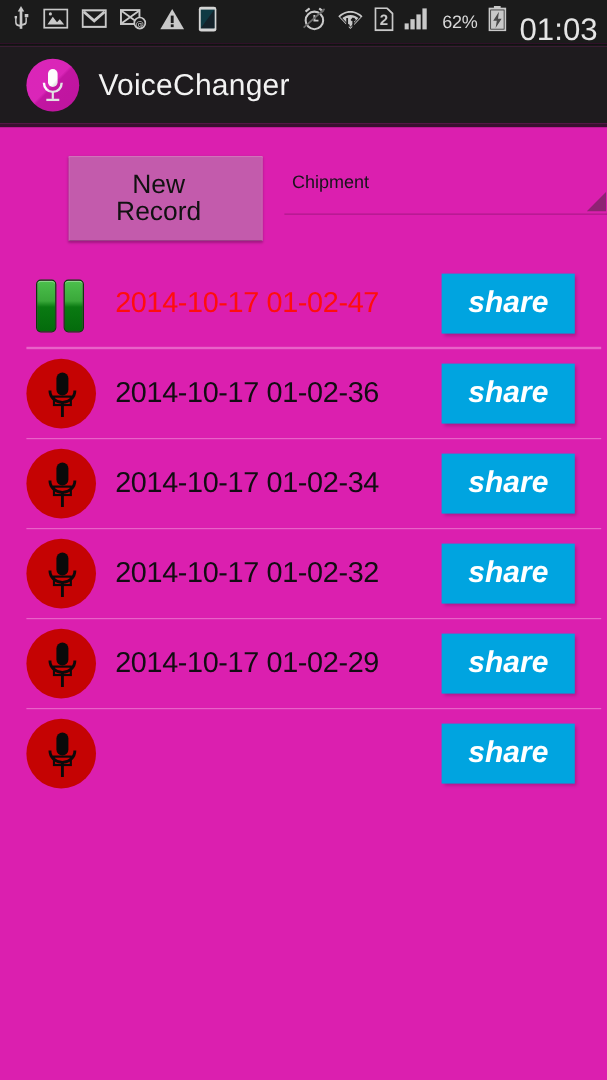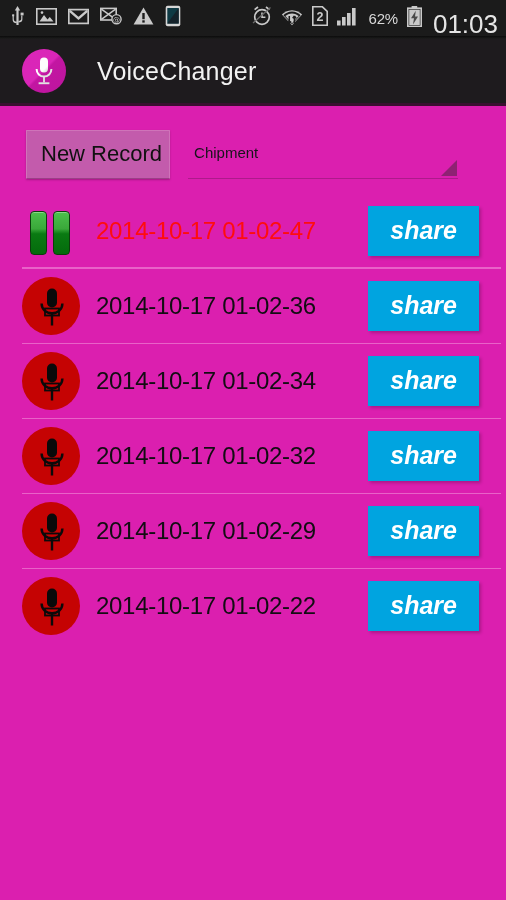--- a/index.html
+++ b/index.html
@@ -59,21 +59,20 @@
   }
 
   
   .appbar {
     height: 64px;
     background: #1e1b1e;
     display: flex;
     align-items: center;
     padding-left: 22px;
     box-sizing: border-box;
-    gap: 15px;
   }
   .app-logo {
     width: 44px;
     height: 44px;
     border-radius: 50%;
     background: #D818B4;
     position: relative;
     flex: none;
     overflow: hidden;
   }
@@ -103,25 +102,26 @@
     display: flex;
     align-items: flex-start;
     padding: 24px 0 0 26px;
   }
   .new-record {
     background: #C35BAC;
     border: 1px solid #CF74B9;
     border-bottom-color: #9c3f87;
     color: #111;
     font-size: 22px;
-    padding: 12px 7px 13px 14px;
+    padding: 12px 26px 13px 14px;
     box-shadow: 0 1px 2px rgba(0,0,0,0.25);
     cursor: pointer;
     border-radius: 1px;
     line-height: 1;
+    margin-left: 31px;
   }
   .spinner {
     margin-left: 18px;
     width: 270px;
     position: relative;
     padding: 14px 0 16px 6px;
     box-sizing: border-box;
     border-bottom: 1px solid rgba(120,20,95,0.45);
     cursor: pointer;
   }
@@ -472,18 +472,17 @@
       <div class="rec-icon">
         <div class="mic-circle">
           <svg width="26" height="38" viewBox="0 0 26 38">
             <rect x="8" y="0.5" width="10" height="19" rx="5" fill="#0a0a0a"></rect>
             <path d="M2.6 15.5 c0 5.7 4.6 9.8 10.4 9.8 s10.4-4.1 10.4-9.8" fill="none" stroke="#0a0a0a" stroke-width="2.4"></path>
             <rect x="11.8" y="24.5" width="2.4" height="13" fill="#0a0a0a"></rect>
             <rect x="6" y="20.5" width="14" height="7" fill="none" stroke="#0a0a0a" stroke-width="1.8"></rect>
           </svg>
         </div>
       </div>
-      <div class="rec-name">2014-10-17 01-02-22</div>
       <button class="share-btn">share</button>
     </div>
 
   </div>
 </div>
 
 </body></html>

